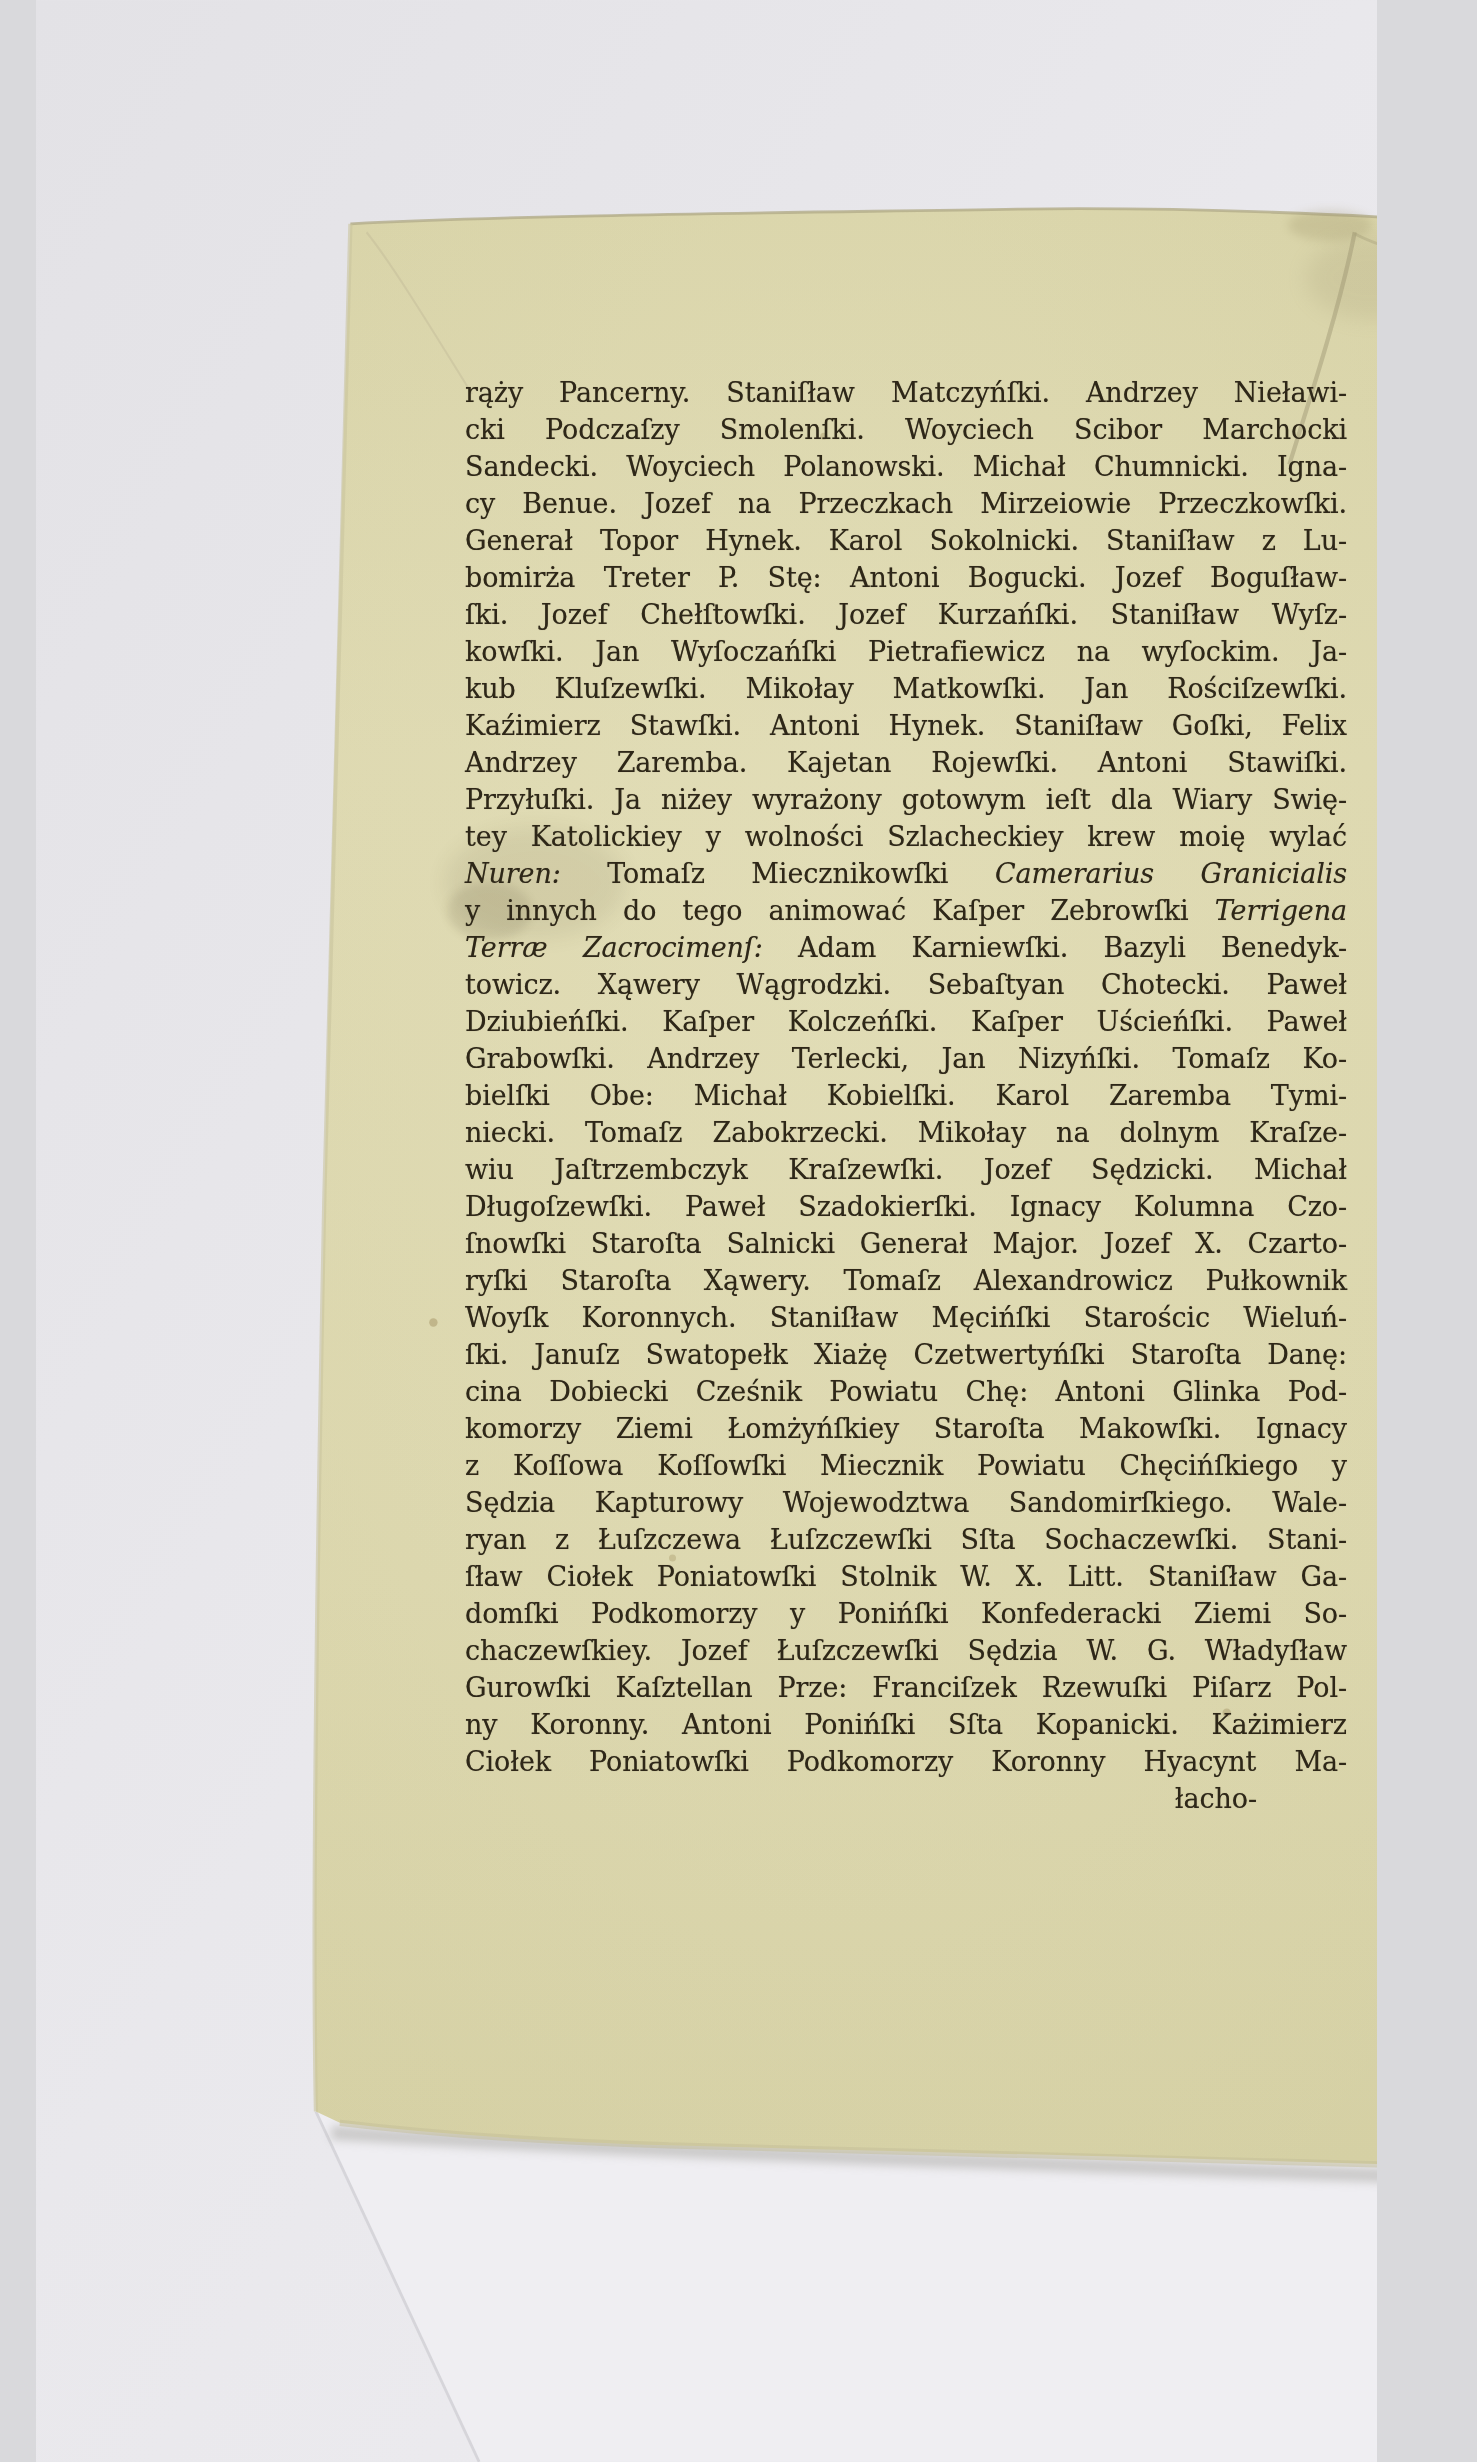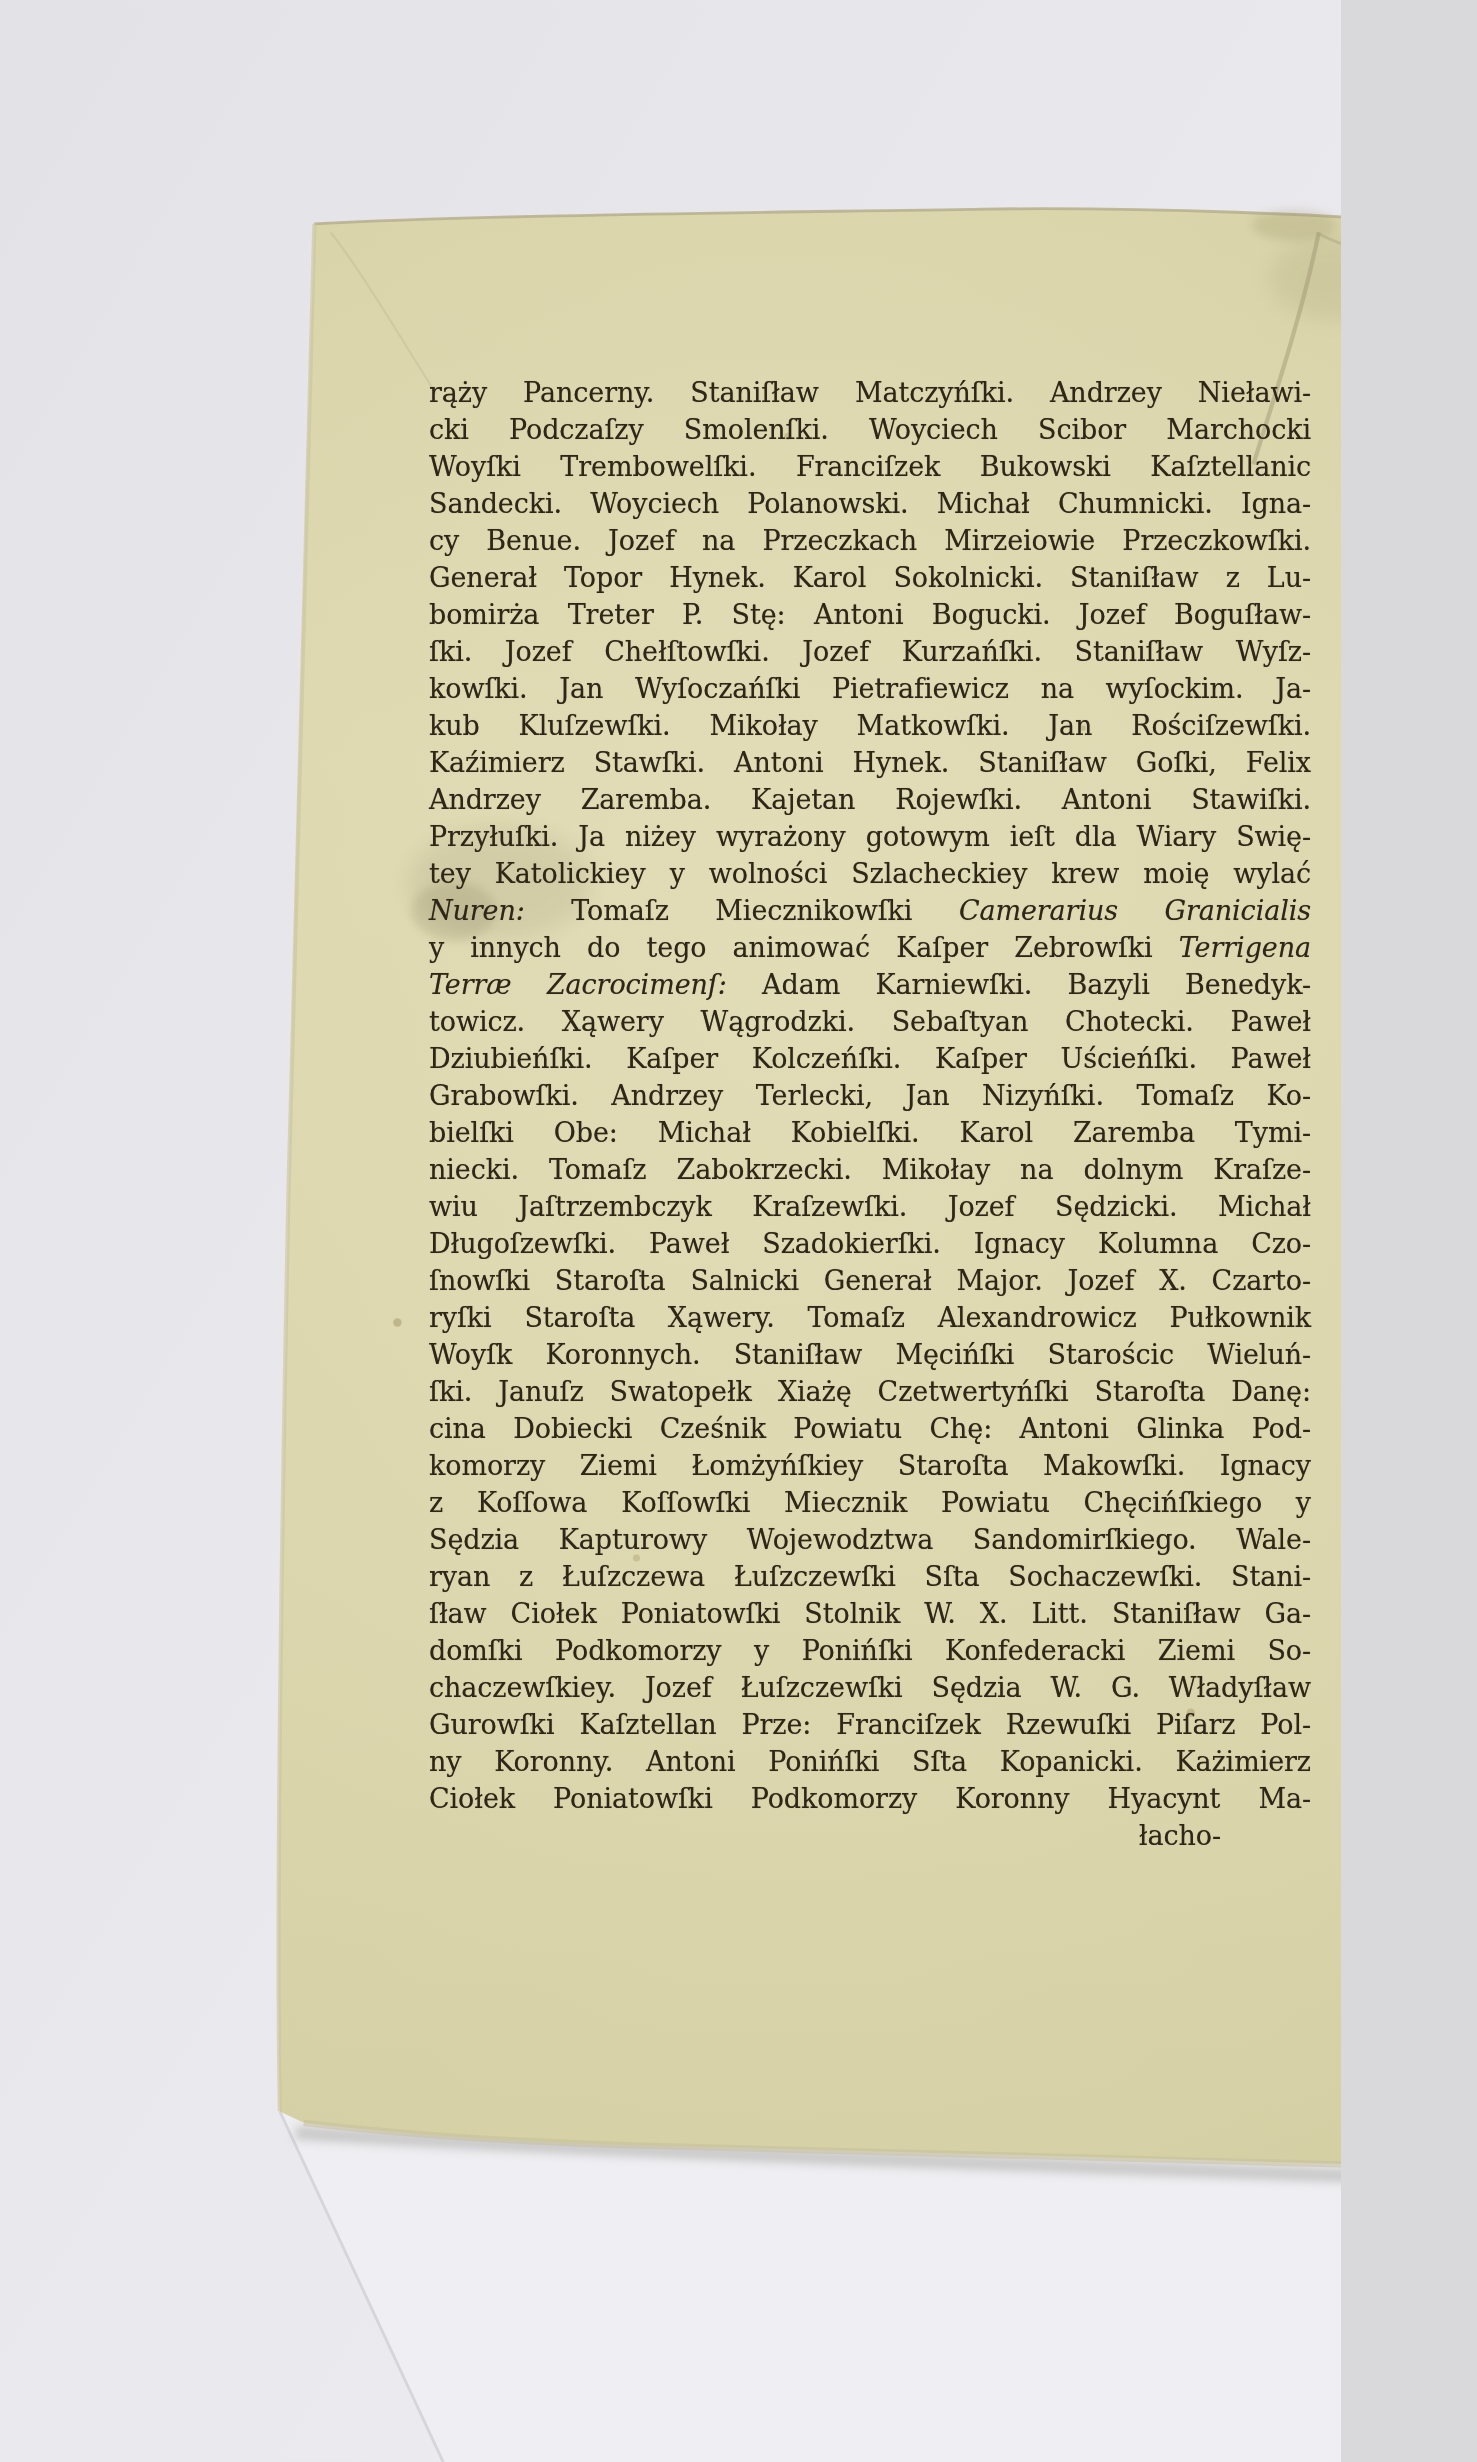--- a/index.html
+++ b/index.html
@@ -1,19 +1,20 @@
 <!DOCTYPE html>
 <html style="--c-background: #e8e7eb; --c-paper: #dbd6ab; --c-paper_dark_edge: #6f6652; --c-ink: #2e2718; --c-under_sheet: #efeef2; --c-book_pages_edge: #d2cda5; --c-rod_metal: #8f8e84; --c-rod_groove: #3f3e36; --c-white_sheet_corner: #f3f3f6;font-size:11.3px"><head>
 <meta charset="utf-8">
 <style>
   html,body{margin:0;padding:0;background:#d9d9dc;}
   .stage{
     position:relative;width:1341px;height:2462px;overflow:hidden;
     background:#e8e7eb;
     font-family:"DejaVu Serif","Liberation Serif",serif;
+    margin-left:36px;
   }
   svg.scene{position:absolute;left:0;top:0;width:1477px;height:2462px;display:block;}
   .text-block{
     position:absolute;left:429px;top:374px;width:882px;
     color:var(--c-ink,#2e2718);
     font-size:27px;line-height:37px;letter-spacing:-0.1px;word-spacing:1.4px;
     text-shadow:0 0 0.7px rgba(43,37,25,.45);
   }
   .line{
     text-align:justify;text-align-last:justify;
@@ -130,21 +131,20 @@
       <circle cx="905" cy="2215" r="5" fill="#8c7646" opacity="0.26"></circle>
       <circle cx="1693" cy="2435" r="6" fill="#8c7646" opacity="0.3"></circle>
       <path d="M620,560 C570,480 510,380 470,330" fill="none" stroke="#b9b392" stroke-width="3" opacity="0.35"></path>
     </g>
   </svg>
 
   <div class="text-block">
     <div>
         <div class="line"><span>rąży Pancerny. Staniſław Matczyńſki. Andrzey Nieławi-</span></div>
         <div class="line"><span>cki Podczaſzy Smolenſki. Woyciech Scibor Marchocki</span></div>
-        <div class="line"><span>Woyſki Trembowelſki. Franciſzek Bukowski Kaſztellanic</span></div>
         <div class="line"><span>Sandecki. Woyciech Polanowski. Michał Chumnicki. Igna-</span></div>
         <div class="line"><span>cy Benue. Jozef na Przeczkach Mirzeiowie Przeczkowſki.</span></div>
         <div class="line"><span>Generał Topor Hynek. Karol Sokolnicki. Staniſław z Lu-</span></div>
         <div class="line"><span>bomirża Treter P. Stę: Antoni Bogucki. Jozef Boguſław-</span></div>
         <div class="line"><span>ſki. Jozef Chełſtowſki. Jozef Kurzańſki. Staniſław Wyſz-</span></div>
         <div class="line"><span>kowſki. Jan Wyſoczańſki Pietrafiewicz na wyſockim. Ja-</span></div>
         <div class="line"><span>kub Kluſzewſki. Mikołay Matkowſki. Jan Rościſzewſki.</span></div>
         <div class="line"><span>Kaźimierz Stawſki. Antoni Hynek. Staniſław Goſki, Felix</span></div>
         <div class="line"><span>Andrzey Zaremba. Kajetan Rojewſki. Antoni Stawiſki.</span></div>
         <div class="line"><span>Przyłuſki. Ja niżey wyrażony gotowym ieſt dla Wiary Swię-</span></div>

